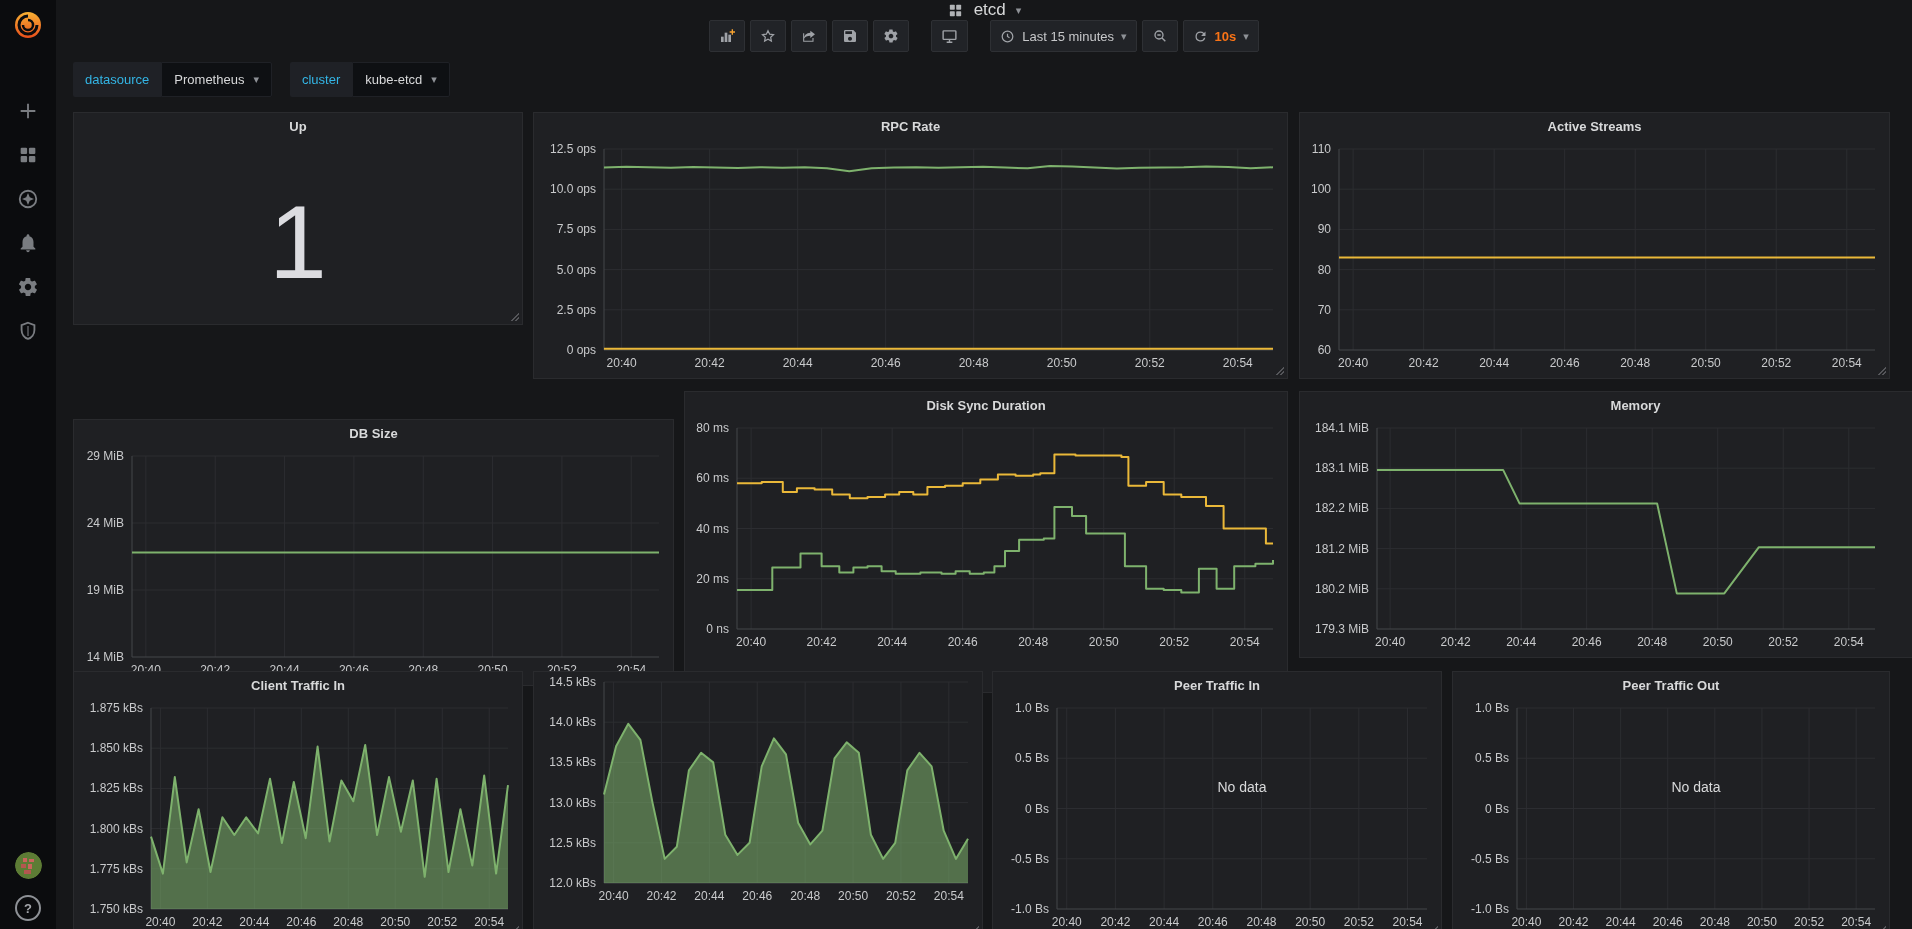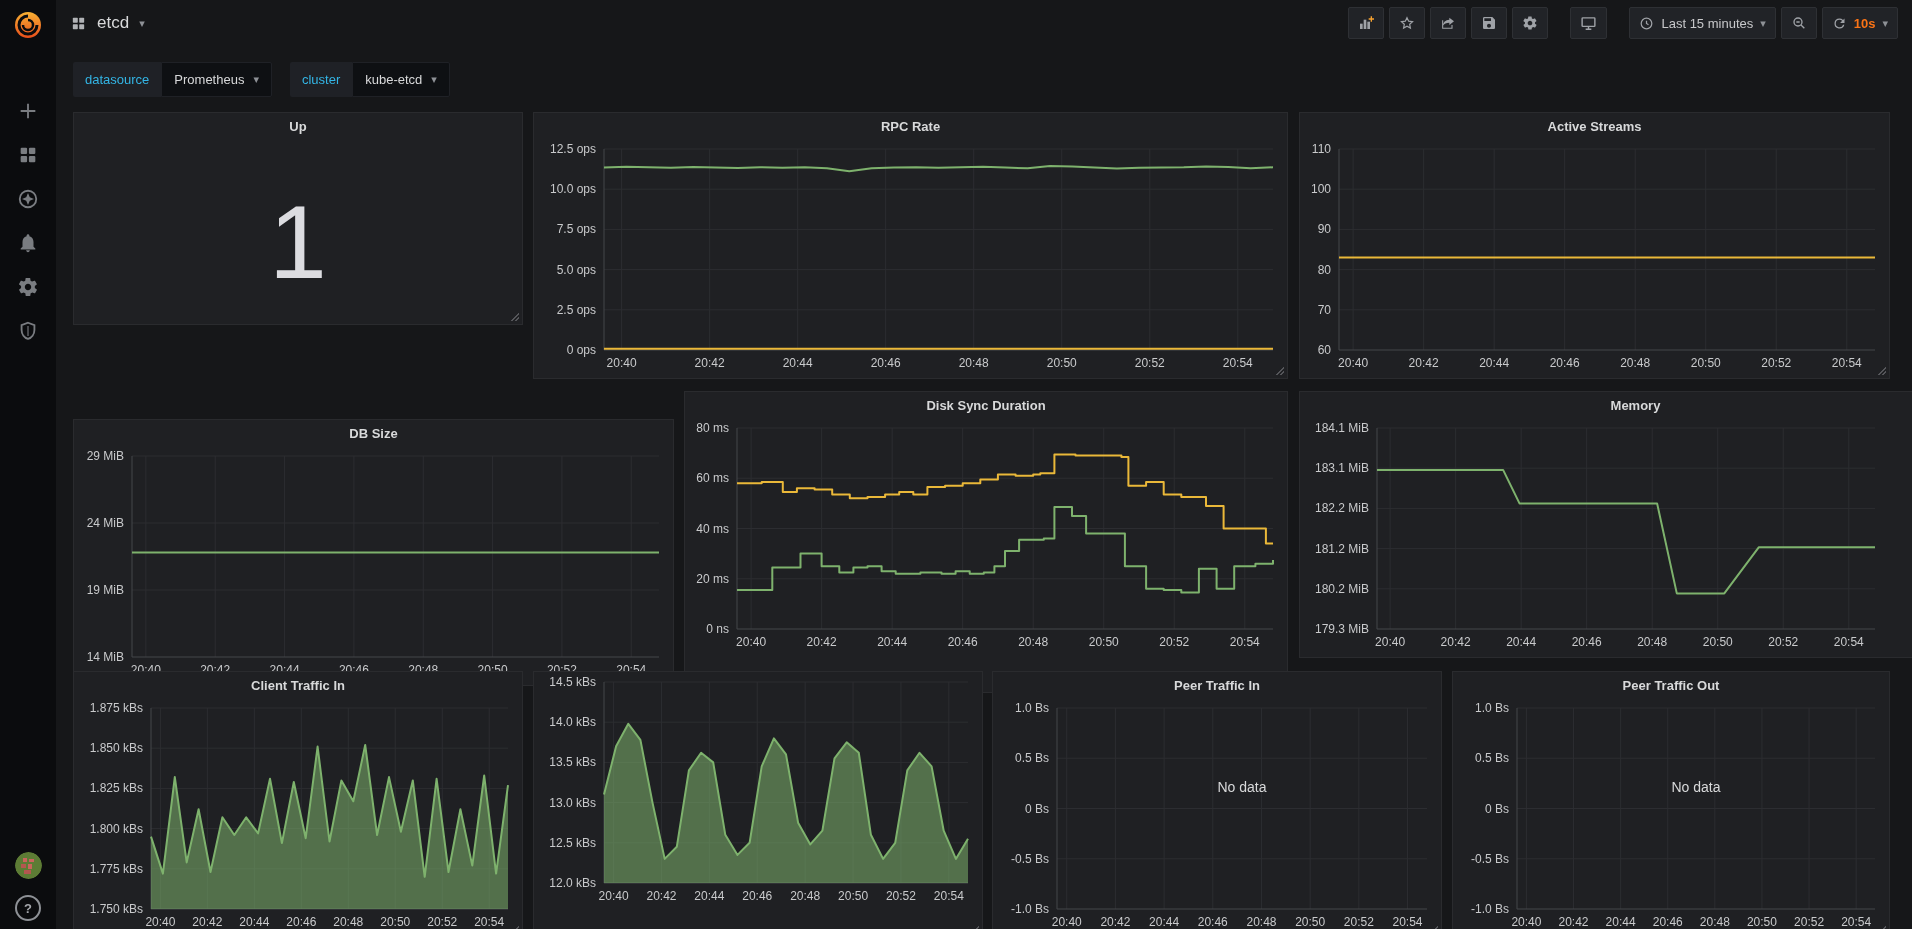--- a/index.html
+++ b/index.html
@@ -11,21 +11,21 @@
   .logo{margin-top:8px;width:32px;height:32px;cursor:pointer;}
   .side-icons{display:flex;flex-direction:column;gap:22px;margin-top:60px;align-items:center;}
   .side-icon{width:22px;height:22px;cursor:pointer;opacity:.85;}
   .side-icon svg{width:22px;height:22px;}
   .side-bottom{margin-top:auto;display:flex;flex-direction:column;gap:16px;align-items:center;padding-bottom:8px;}
   .avatar{width:27px;height:27px;border-radius:50%;overflow:hidden;cursor:pointer;}
   .help-circle{width:22px;height:22px;border-radius:50%;border:2px solid #8e9196;color:#a6a8ac;
                font-size:13px;font-weight:bold;display:flex;align-items:center;justify-content:center;cursor:pointer;}
   
   .navbar{position:absolute;left:56px;right:0;top:0;height:46px;display:flex;align-items:center;
-          justify-content:space-between;padding:0 14px;}
+          justify-content:space-between;padding:0 14px;flex-direction:column;}
   .nav-left{display:flex;align-items:center;gap:10px;cursor:pointer;}
   .nav-title{font-size:17px;font-weight:500;color:#d8d9da;}
   .caret{color:#8e9196;font-size:11px;}
   .nav-right{display:flex;align-items:center;gap:5px;}
   .navbtn{display:flex;align-items:center;gap:7px;height:30px;padding:0 9px;background:#212327;
           border:1px solid #2e3034;border-radius:2px;cursor:pointer;font-size:13px;color:#c7c8ca;}
   .gap{width:12px;}
   .accent{color:#f97316;font-weight:bold;}
   
   .vars{position:absolute;left:73px;top:62px;display:flex;gap:18px;}

